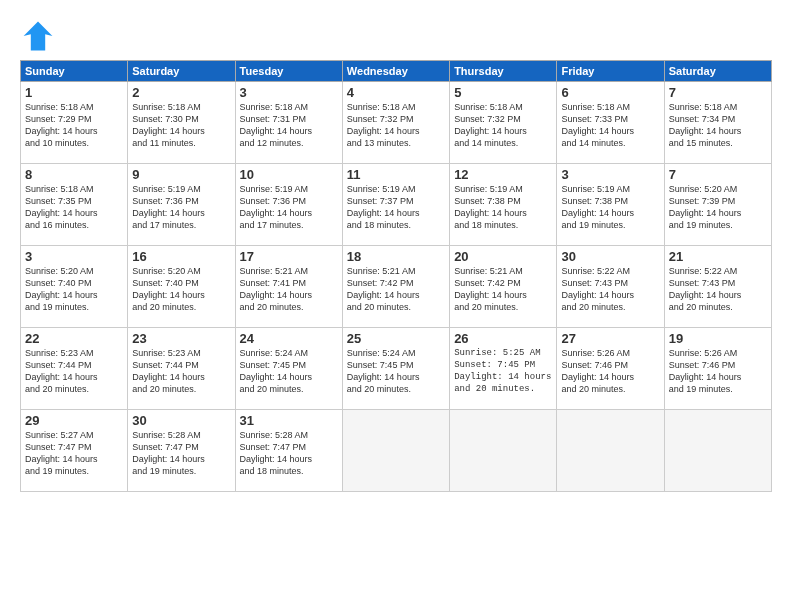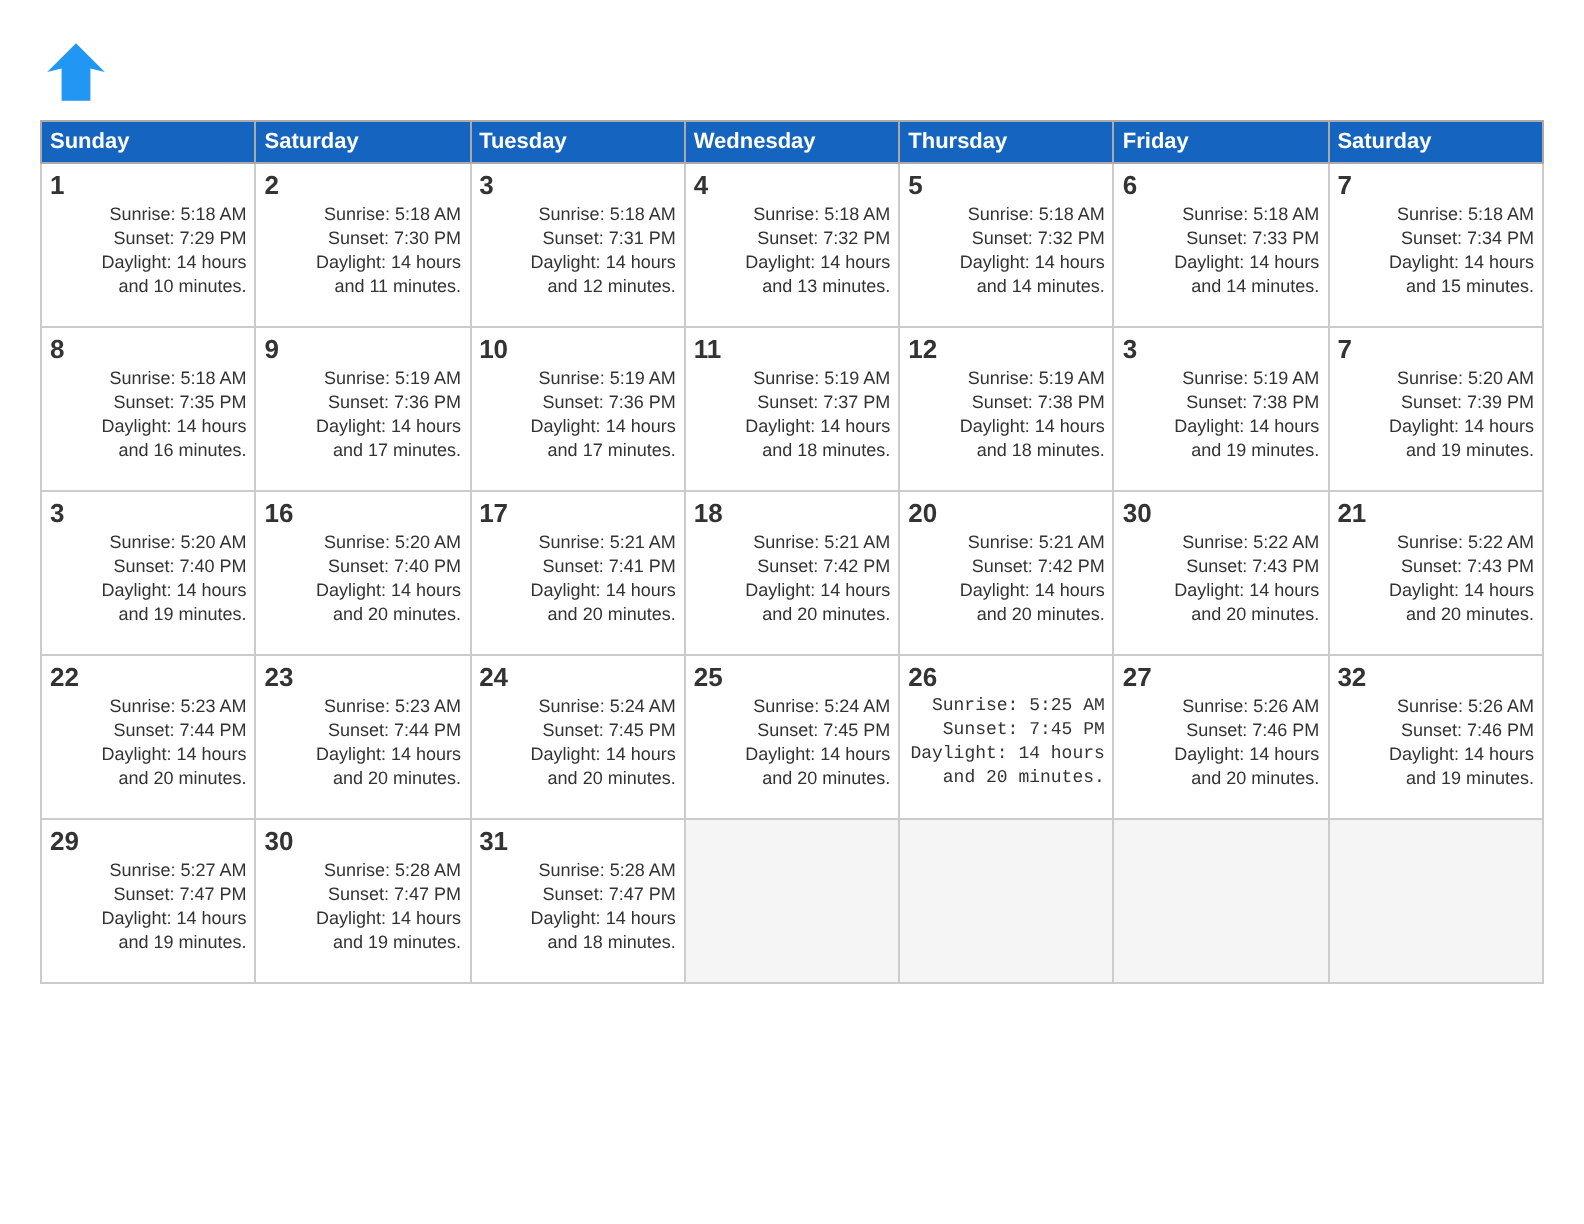--- a/index.html
+++ b/index.html
@@ -90,21 +90,20 @@
       font-size: 13px;
       font-weight: bold;
       color: #333;
       display: block;
       margin-bottom: 1px;
     }
     .day-info {
       font-size: 9px;
       color: #333;
       line-height: 1.35;
-      text-align: right;
     }
   </style>
 </head>
 <body>
 
 <div class="page">
   <div class="header">
     <div class="logo">
       <svg class="logo-icon" viewBox="0 0 40 40">
 
@@ -324,21 +323,21 @@
 and 20 minutes.</div>
           </td>
           <td>
             <span class="day-num">27</span>
             <div class="day-info" style="white-space: pre-line;">Sunrise: 5:26 AM
 Sunset: 7:46 PM
 Daylight: 14 hours
 and 20 minutes.</div>
           </td>
           <td>
-            <span class="day-num">32</span>
+            <span class="day-num">19</span>
             <div class="day-info" style="white-space: pre-line;">Sunrise: 5:26 AM
 Sunset: 7:46 PM
 Daylight: 14 hours
 and 19 minutes.</div>
           </td>
         </tr>
         <tr>
           <td>
             <span class="day-num">29</span>
             <div class="day-info" style="white-space: pre-line;">Sunrise: 5:27 AM

